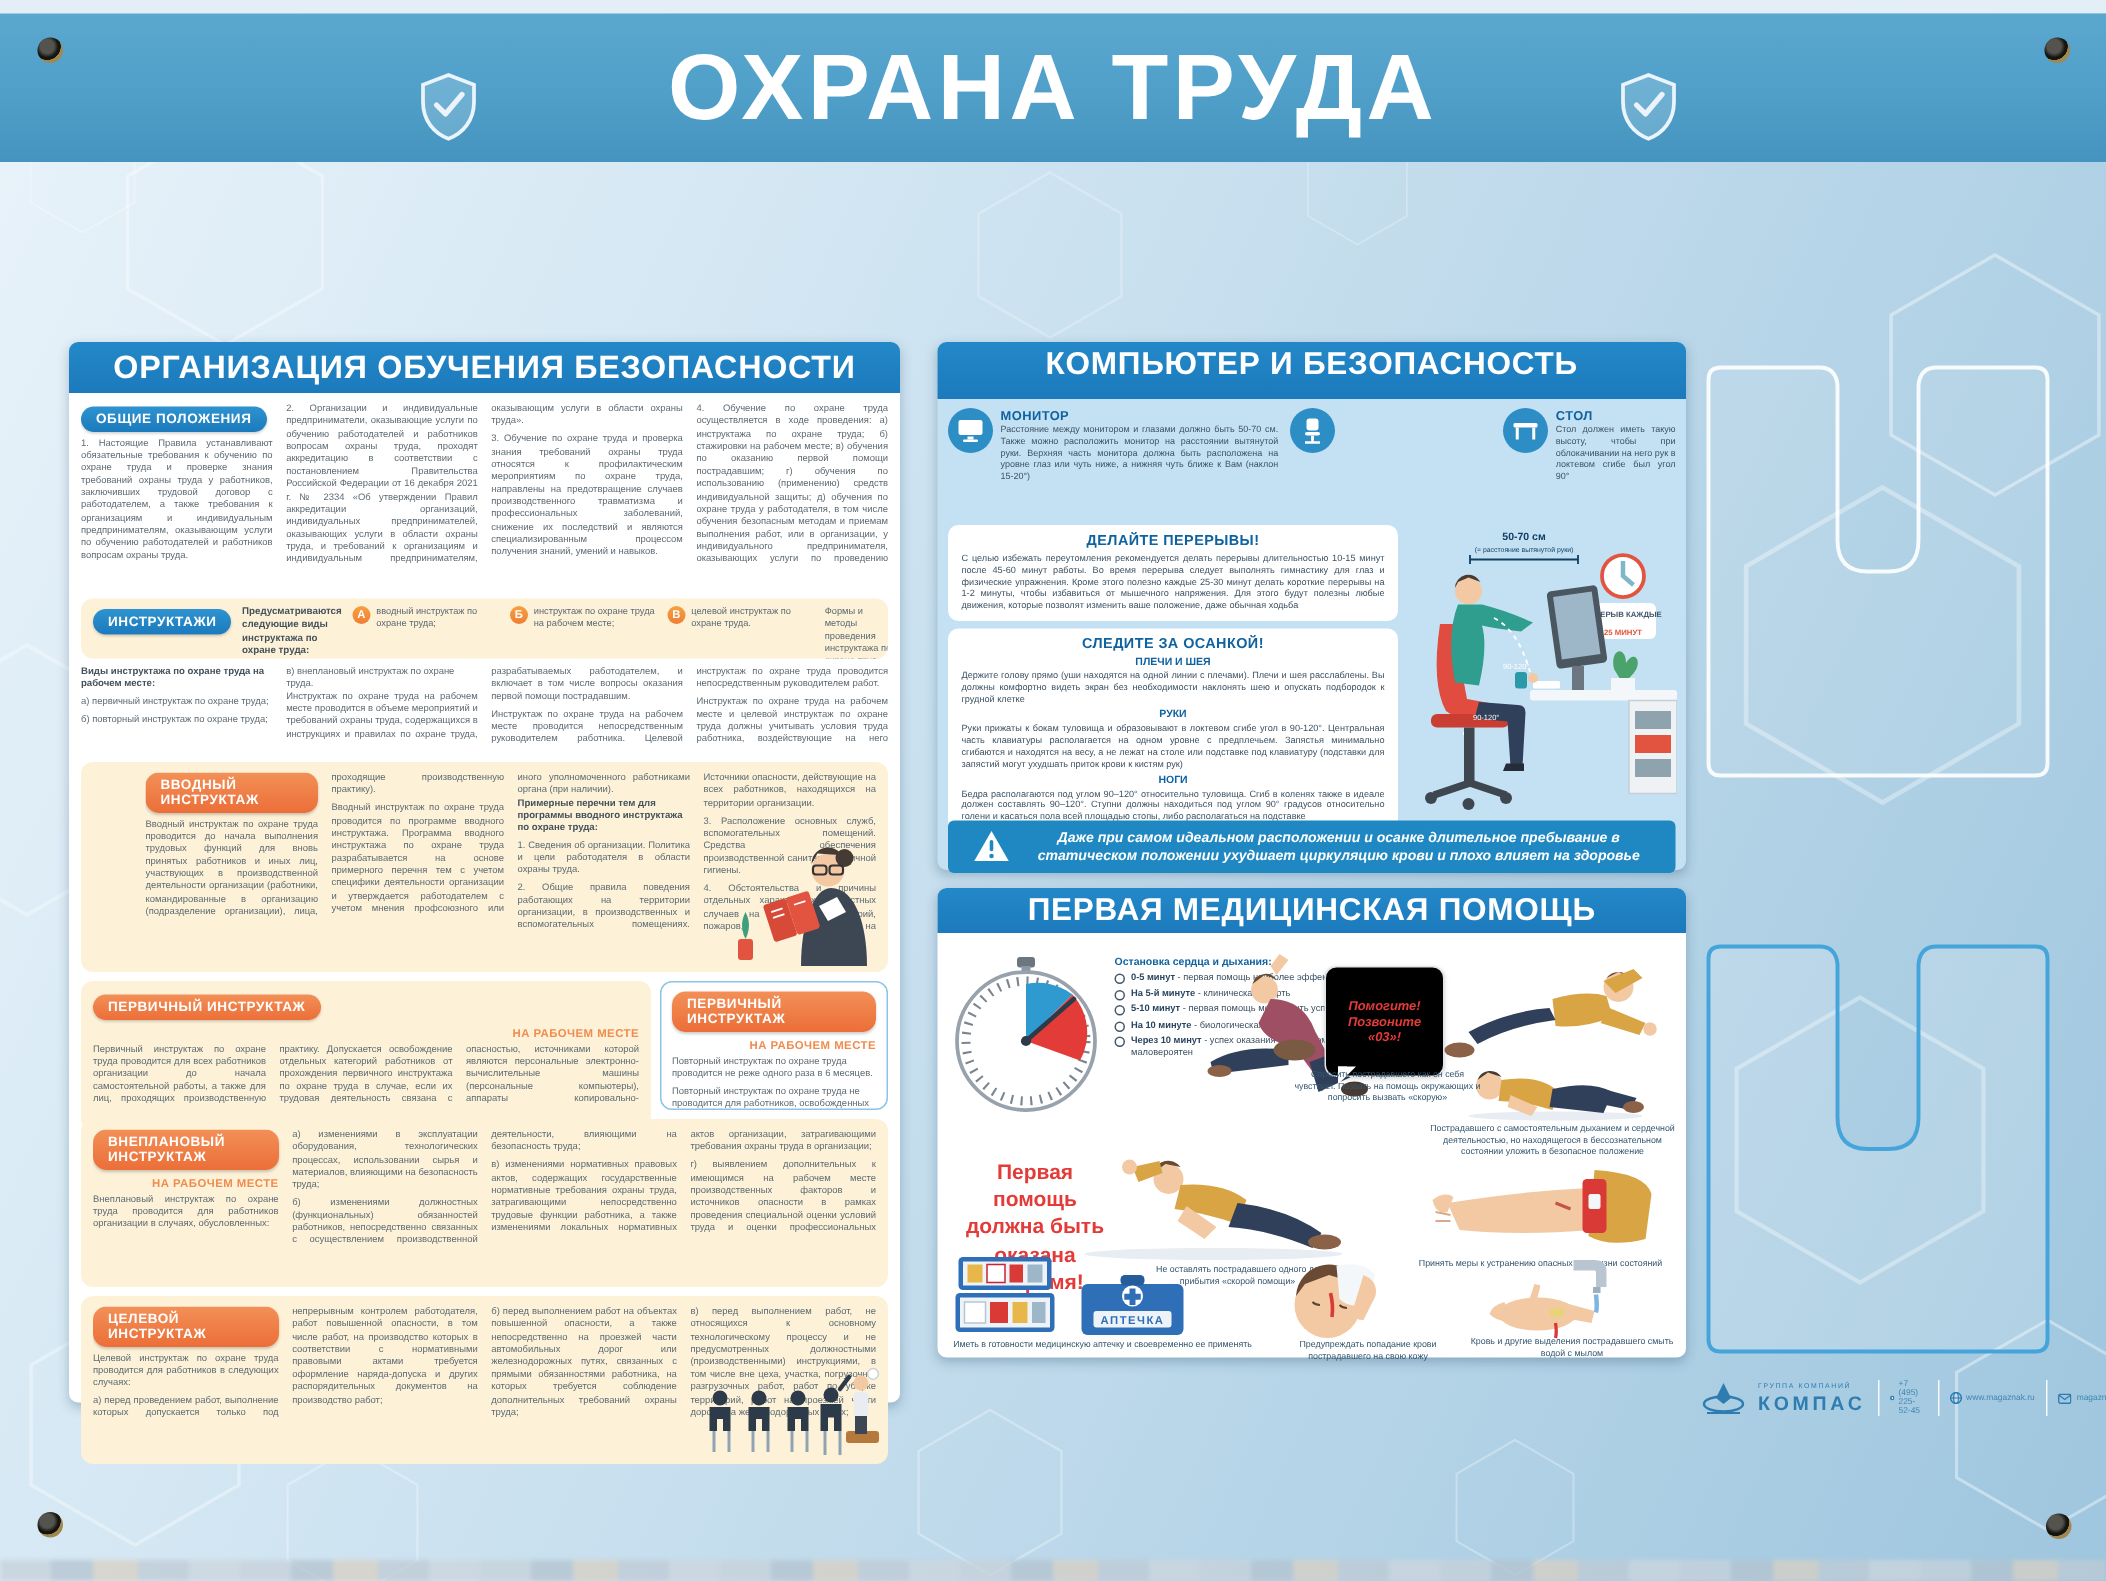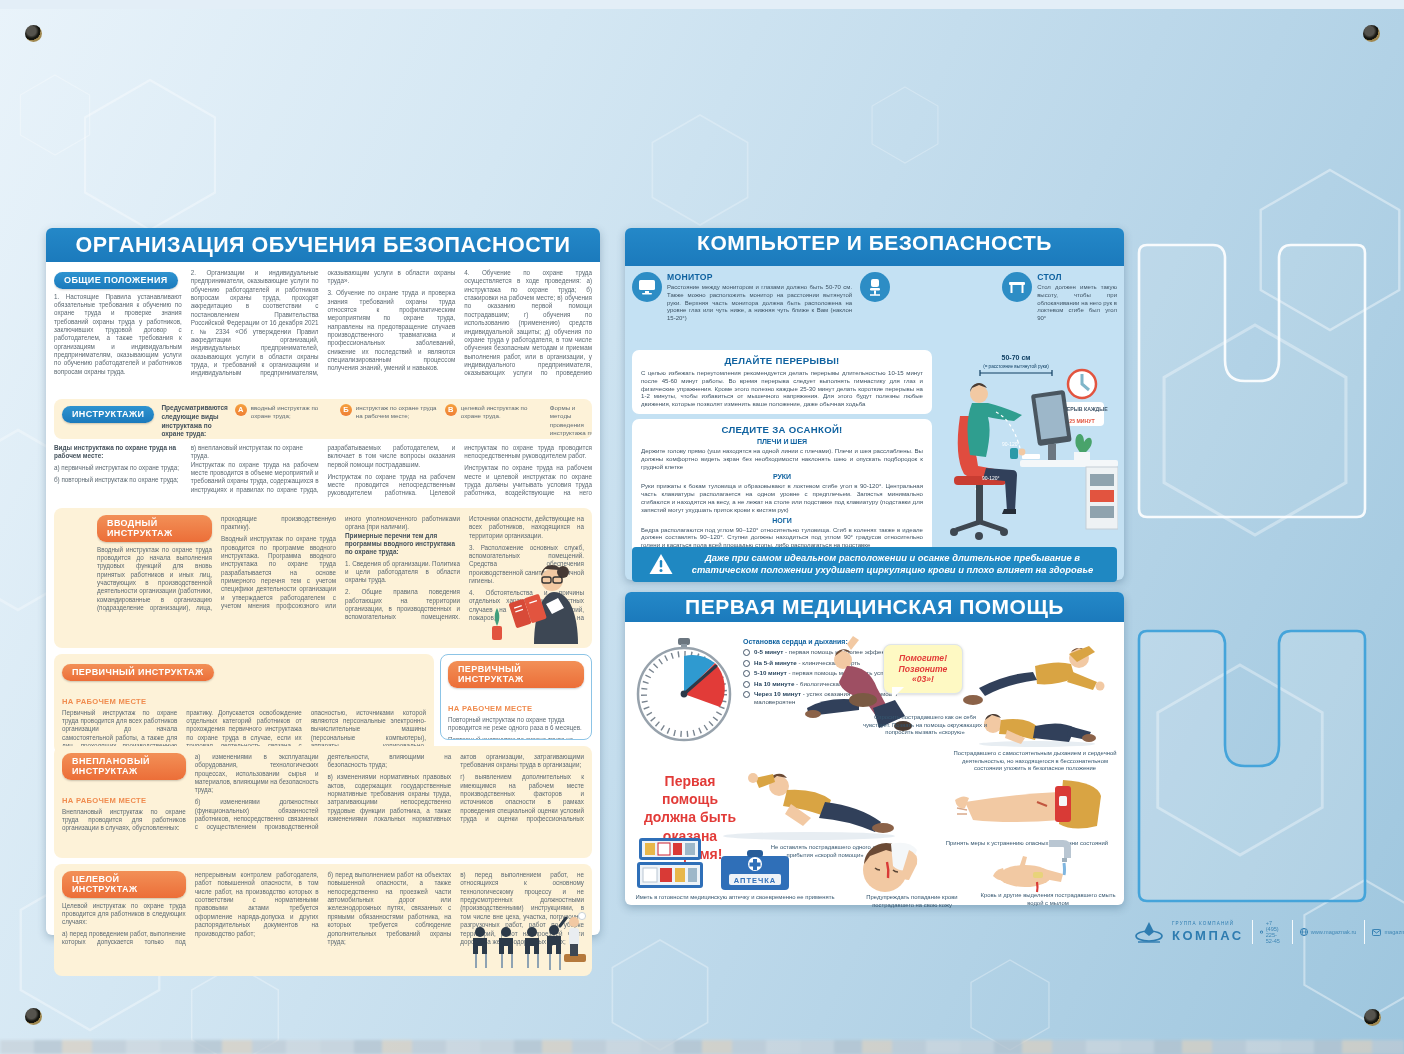--- a/index.html
+++ b/index.html
@@ -26,21 +26,21 @@
   .ptitle{background:linear-gradient(180deg,#2488c8,#1b7abc);color:#fff;font-weight:bold;text-align:center;
     border-radius:6px 6px 0 0;letter-spacing:.5px;}
   .left-poster{left:46px;top:228px;width:554px;height:707px;}
   .left-poster .ptitle{height:34px;line-height:34px;font-size:21.5px;}
   .lp-body{padding:7px 8px;}
 
   .pill{display:inline-block;border-radius:9px;color:#fff;font-weight:bold;font-size:9px;
     padding:3px 10px 3.5px;letter-spacing:.4px;margin:0 0 4px;box-shadow:0 1px 2px rgba(0,0,0,.2);}
   .pill-blue{background:linear-gradient(180deg,#2e93d0,#1b7abc);}
   .pill-orange{background:linear-gradient(180deg,#f29057,#ec6e38);}
-  .subhead{font-size:7.6px;font-weight:bold;color:#f08c4f;letter-spacing:.3px;margin:12px 0 3px;}
+  .subhead{font-size:7.6px;font-weight:bold;color:#f08c4f;letter-spacing:.3px;margin:0 0 3px;text-align:right;}
 
   .cols4,.cols3,.cols1{column-gap:9px;column-fill:auto;overflow:hidden;}
   .cols4{columns:4;} .cols3{columns:3;} 
   p.tx{margin:0 0 3.5px;font-size:6.3px;line-height:1.33;text-align:justify;color:#5d6a73;}
   p.tx-bold{margin:0 0 3px;font-size:6.4px;line-height:1.3;font-weight:bold;color:#45525c;text-align:left;}
   .sec{position:relative;}
   .sec-general{height:124px;margin-bottom:6px;}
   .cream{background:#fdf2d8;border-radius:8px;padding:7px 8px;overflow:hidden;position:relative;}
   .instr-head{height:30px;margin-bottom:5px;display:flex;align-items:flex-start;gap:7px;padding:5px 8px;}
   .instr-head .pill{margin:2px 0 0;}
@@ -87,22 +87,22 @@
 
   
   .fa-poster{left:625px;top:592px;width:499px;height:313px;}
   .fa-poster .ptitle{height:30px;line-height:30px;font-size:21px;}
   .fa-body{position:relative;height:283px;}
   .fa-abs{position:absolute;}
   .timer-head{font-size:7px;font-weight:bold;color:#0f62a0;margin-bottom:3px;}
   .timer-item{display:flex;gap:4px;font-size:6.2px;color:#3d5263;line-height:1.3;margin-bottom:2.5px;}
   .timer-item::before{content:"";flex:none;width:5px;height:5px;margin-top:1px;border-radius:50%;border:1px solid #44566a;}
   .timer-item b{color:#28455e;white-space:nowrap;}
-  .bubble{background:#fef9c3;border:1px solid #dfe5ea;border-radius:8px;box-shadow:0 1px 3px rgba(0,0,0,.15);
-    padding:8px 8px;color:#e23b38;font-weight:bold;font-style:italic;font-size:8.6px;line-height:1.25;
+  .bubble{background:#000000;border:1px solid #dfe5ea;border-radius:8px;box-shadow:0 1px 3px rgba(0,0,0,.15);
+    padding:20px 8px;color:#e23b38;font-weight:bold;font-style:italic;font-size:8.6px;line-height:1.25;
     text-align:center;white-space:pre-line;}
   .bubble::after{content:"";position:absolute;left:8px;bottom:-6px;border:6px solid transparent;border-top-color:#fff;border-left-color:#fff;}
   .red-note{color:#e23b38;font-weight:bold;font-size:14px;line-height:1.3;text-align:center;white-space:pre-line;}
   .fa-cap{font-size:5.9px;line-height:1.3;color:#35566f;text-align:center;}
   .vendor{position:absolute;left:1134px;top:912px;width:238px;height:40px;display:flex;align-items:center;gap:8px;}
   .v-text{line-height:1;}
   .v-group{font-size:4.6px;letter-spacing:1.1px;color:#2e7cb0;margin-bottom:2px;}
   .v-name{font-size:13px;font-weight:bold;letter-spacing:2.5px;color:#2e7cb0;}
   .v-contact{display:flex;align-items:center;gap:3px;border-left:1px solid rgba(255,255,255,.9);padding-left:7px;
     font-size:5.6px;color:#40841c;height:24px;}
@@ -130,20 +130,31 @@
     <use href="#hex" transform="translate(1240,760) scale(0.95)" opacity="0.35"></use>
     <use href="#hex" transform="translate(1365,950) scale(0.7)" opacity="0.4"></use>
     <use href="#hex" transform="translate(90,950) scale(0.8)" opacity="0.35"></use>
     <use href="#hex" transform="translate(235,1015) scale(0.5)" opacity="0.3"></use>
     <use href="#hex" transform="translate(660,995) scale(0.55)" opacity="0.3"></use>
     <use href="#hex" transform="translate(1010,1005) scale(0.45)" opacity="0.3"></use>
   </svg>
 
   <div class="top-edge"></div>
 
+  <div class="header">
+    <svg class="shield left" width="42" height="48" viewBox="0 0 42 48">
+      <path d="M21,3 L38,9.5 V21 C38,33.5 30.5,42 21,45.5 C11.5,42 4,33.5 4,21 V9.5 Z" fill="rgba(255,255,255,0.18)" stroke="#eaf4fa" stroke-width="2.5"></path>
+      <polyline points="13,23 19,29 30,16" fill="none" stroke="#eaf4fa" stroke-width="3.5" stroke-linecap="round" stroke-linejoin="round"></polyline>
+    </svg>
+    <div class="header-title">ОХРАНА ТРУДА</div>
+    <svg class="shield right" width="42" height="48" viewBox="0 0 42 48">
+      <path d="M21,3 L38,9.5 V21 C38,33.5 30.5,42 21,45.5 C11.5,42 4,33.5 4,21 V9.5 Z" fill="rgba(255,255,255,0.18)" stroke="#eaf4fa" stroke-width="2.5"></path>
+      <polyline points="13,23 19,29 30,16" fill="none" stroke="#eaf4fa" stroke-width="3.5" stroke-linecap="round" stroke-linejoin="round"></polyline>
+    </svg>
+  </div>
 
   <div class="grommet g-tl"></div>
   <div class="grommet g-tr"></div>
   <div class="grommet g-bl"></div>
   <div class="grommet g-br"></div>
 
   <section class="poster left-poster">
     <div class="ptitle">ОРГАНИЗАЦИЯ ОБУЧЕНИЯ БЕЗОПАСНОСТИ ТРУДА</div>
     <div class="lp-body">
 

